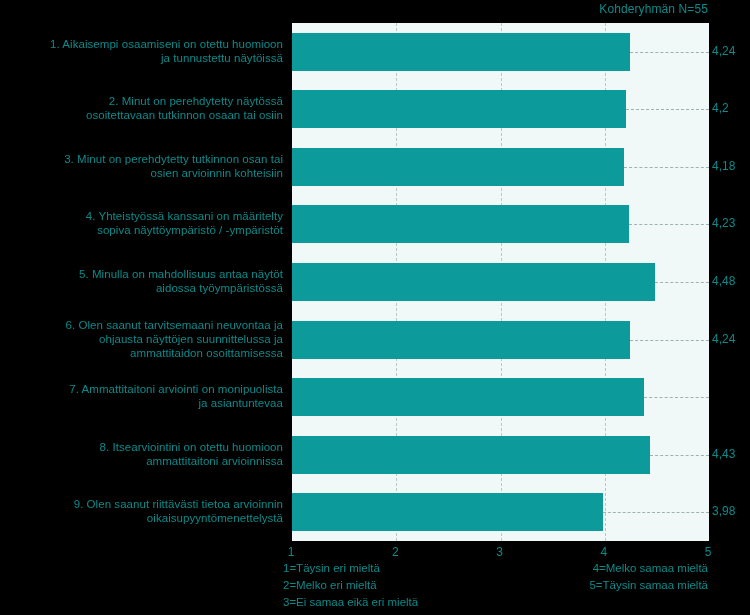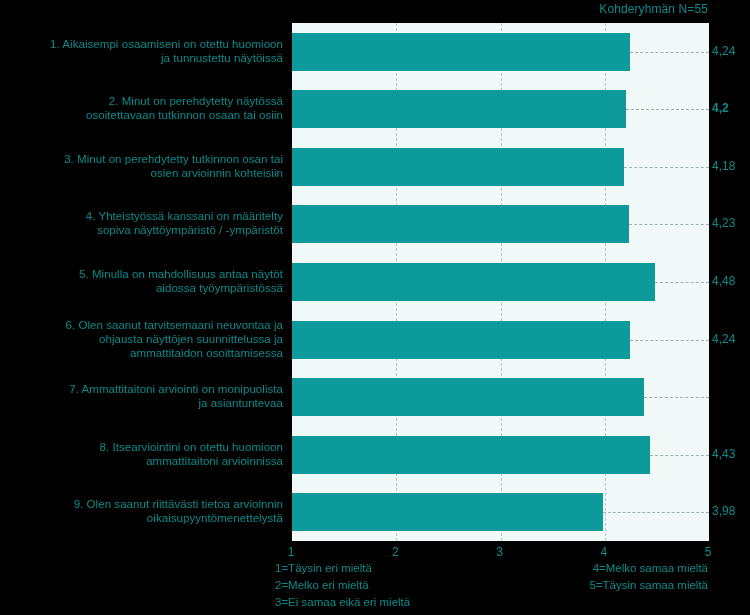--- a/index.html
+++ b/index.html
@@ -147,21 +147,21 @@
   
   .legend {
     position: absolute;
     top: 560px;
     left: 0;
     width: 750px;
     height: 55px;
   }
   .legend-col-left {
     position: absolute;
-    left: 275px;
+    left: 283px;
     top: 0;
     text-align: left;
   }
   .legend-col-right {
     position: absolute;
     left: 440px;
     width: 268px;
     top: 0;
     text-align: right;
   }
@@ -260,21 +260,21 @@
         <div class="leader" style="left: 357.577px; top: 431.667px; width: 59.4225px;"></div>
         <div class="bar-row" style="top: 470.222px; height: 38px;">
           <div class="bar" title="3,98" style="width: 310.665px; background: rgb(13, 154, 154);"></div>
         </div>
         <div class="leader" style="left: 310.665px; top: 489.222px; width: 106.335px;"></div>
       </div>
   </div>
 
   <div class="val-labels">
       <div class="val-label" style="top: 21.7778px;">4,24</div>
-      <div class="val-label" style="top: 79.3333px; font-weight: bold;">4,2</div>
+      <div class="val-label" style="top: 79.3333px;">4,2</div>
       <div class="val-label" style="top: 136.889px;">4,18</div>
       <div class="val-label" style="top: 194.444px;">4,23</div>
       <div class="val-label" style="top: 252px;">4,48</div>
       <div class="val-label" style="top: 309.556px;">4,24</div>
       <div class="val-label" style="top: 353px; margin-left: 43px;">4,38</div>
       <div class="val-label" style="top: 424.667px;">4,43</div>
       <div class="val-label" style="top: 482.222px;">3,98</div>
     </div>
 
   <div class="x-axis-line"></div>

